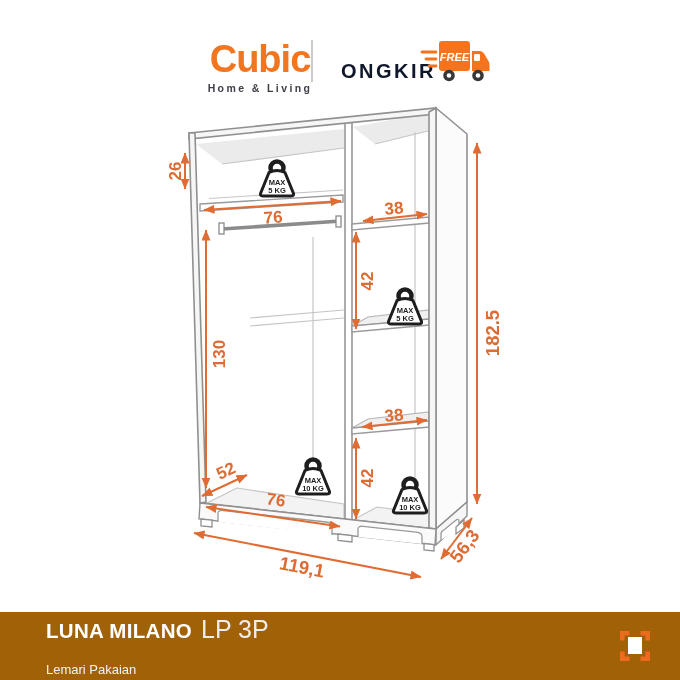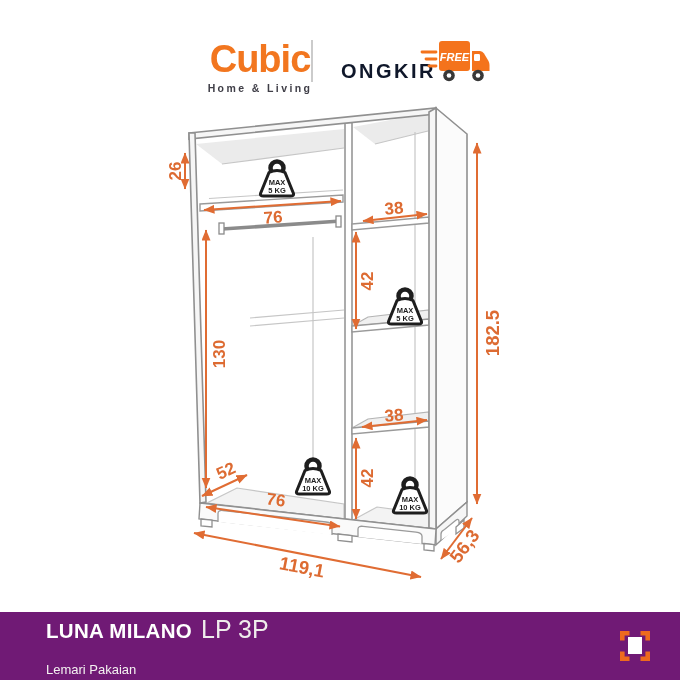--- a/index.html
+++ b/index.html
@@ -19,21 +19,21 @@
   .drawing{position:absolute;left:0;top:0;}
   .dim{stroke:#e06c33;stroke-width:2;fill:none;}
   .dimlabel{fill:#dd6b32;font-weight:bold;font-size:17px;text-anchor:middle;}
   .dimlabel.big{font-size:18.5px;}
   .sline{stroke:#909090;stroke-width:1.6;fill:none;}
   .sfaint{stroke:#c6c6c6;stroke-width:1.2;fill:none;}
   .wbody{fill:#ffffff;stroke:#1e1e1e;stroke-width:3;stroke-linejoin:round;}
   .wring{fill:#ffffff;stroke:#1e1e1e;stroke-width:4.5;}
   .wtext{font-size:7.5px;font-weight:bold;fill:#1e1e1e;text-anchor:middle;}
   
-  .footer{position:absolute;left:0;top:612px;width:680px;height:68px;background:#701a75;
+  .footer{position:absolute;left:0;top:612px;width:680px;height:68px;background:#a16207;
           display:flex;align-items:center;justify-content:space-between;
           padding:0 30px 0 46px;box-sizing:border-box;color:#fff;}
   .product-line{display:flex;align-items:baseline;gap:9px;}
   .product-name{font-size:20.5px;font-weight:bold;letter-spacing:.3px;}
   .product-variant{font-size:25px;font-weight:normal;color:#efecec;}
   .product-category{font-size:13px;margin-top:18px;color:#f4f2f1;}
   .footer-right{display:flex;align-items:center;gap:14px;}
   .unit-note{font-size:15px;color:#f4f2f1;}
 </style>
 </head>

